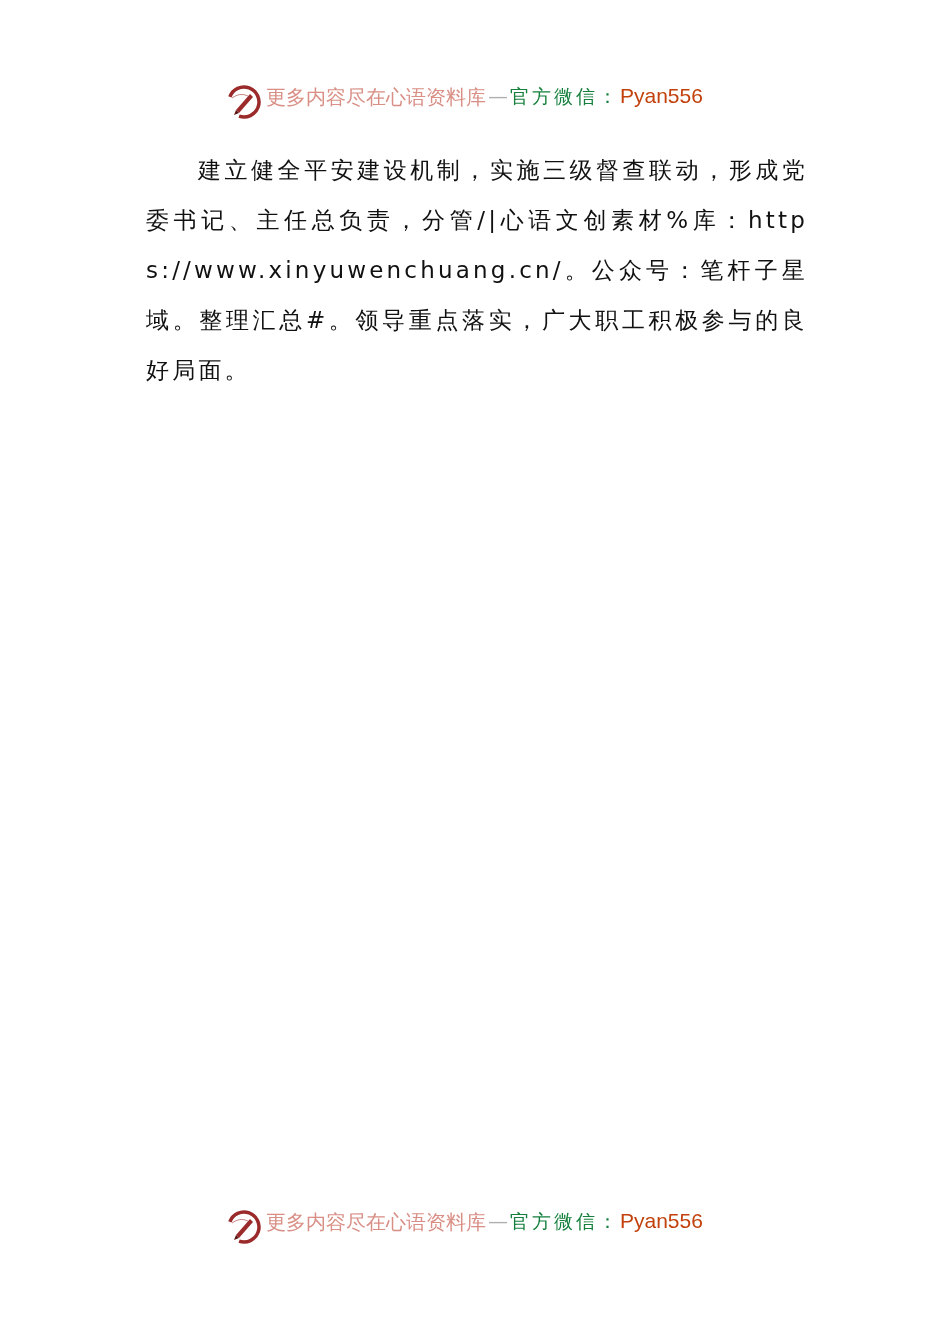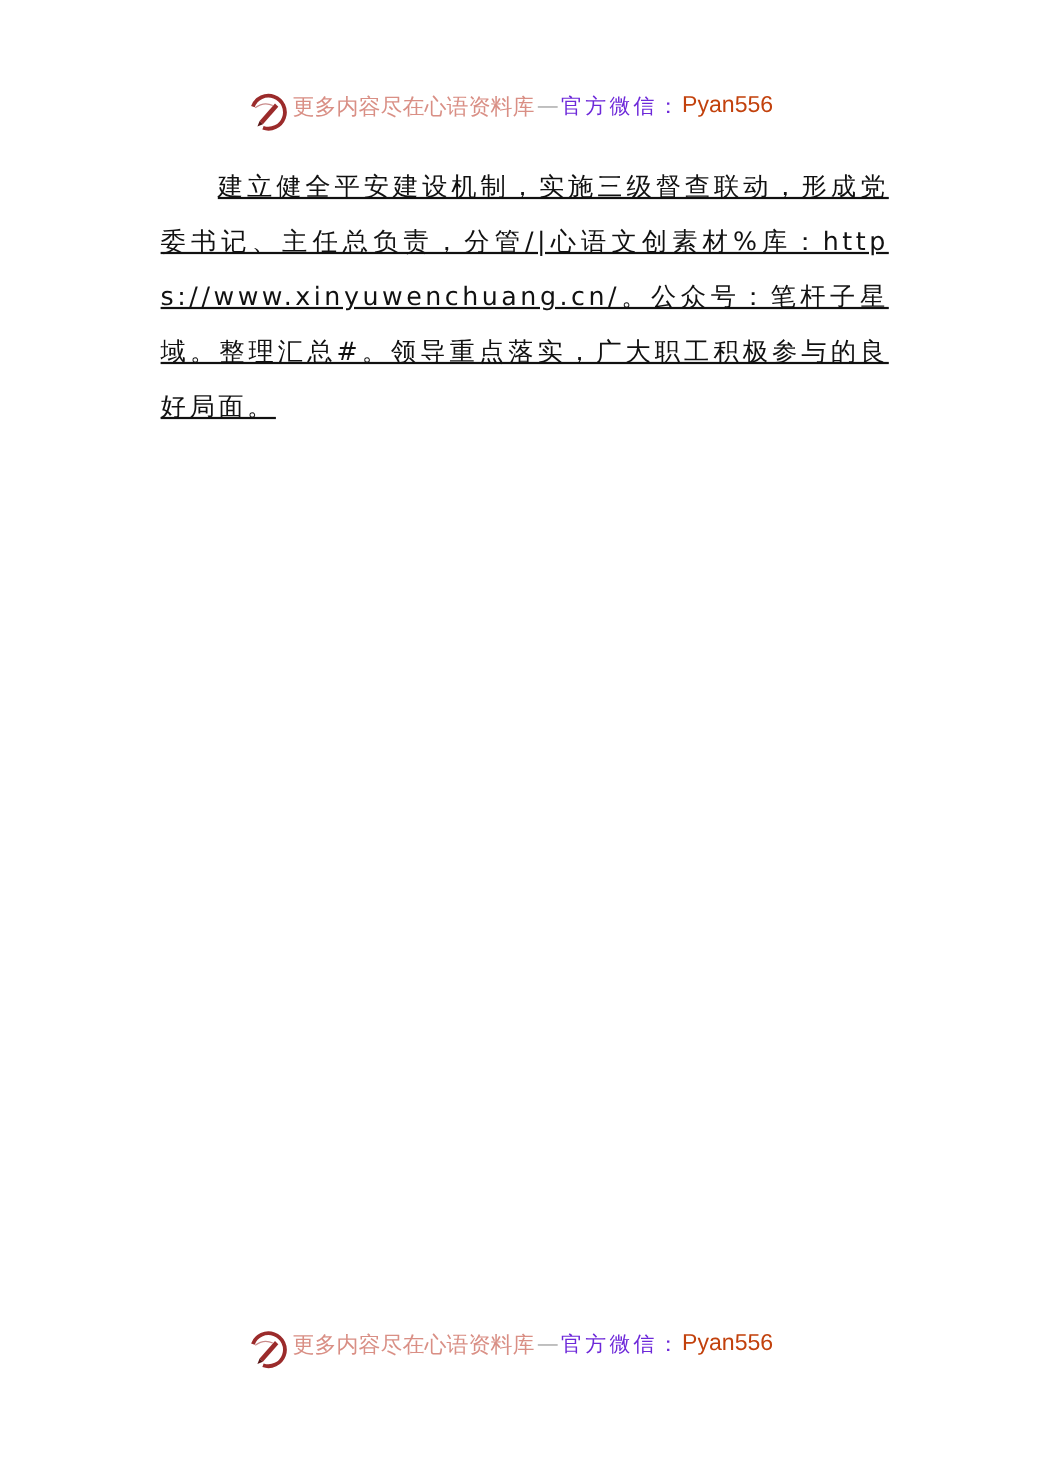--- a/index.html
+++ b/index.html
@@ -3,23 +3,23 @@
 <meta charset="utf-8">
 <style>
   html, body { margin: 0; padding: 0; background: #ffffff; }
   body { width: 950px; height: 1344px; position: relative; overflow: hidden; font-family: "DejaVu Sans", sans-serif; color: #111; }
   .banner { position: absolute; left: 226px; width: 500px; height: 40px; display: flex; }
   .banner.top { top: 84px; }
   .banner.bottom { top: 1209px; }
   .logo { width: 36px; height: 36px; margin-right: 4px; flex: 0 0 auto; }
   .banner-text { font-family: "DejaVu Serif", serif; font-size: 20px; color: #d98f85; letter-spacing: 0px; white-space: nowrap; }
   .banner-dash { color: #b0b0b0; font-size: 20px; margin: 0 2px; }
-  .banner-wechat { font-family: "DejaVu Serif", serif; font-size: 19px; color: #6d28d9; letter-spacing: 3px; white-space: nowrap; }
+  .banner-wechat { font-family: "DejaVu Serif", serif; font-size: 19px; color: #15803d; letter-spacing: 3px; white-space: nowrap; }
   .banner-id { font-family: "Liberation Sans", sans-serif; font-size: 21px; color: #c2410c; white-space: nowrap; }
-  .content { position: absolute; left: 146px; top: 145px; width: 662px; text-decoration: underline; }
+  .content { position: absolute; left: 146px; top: 145px; width: 662px; }
   .para { font-size: 23px; line-height: 50px; letter-spacing: 3.2px; text-align: justify; word-break: break-all; margin: 0; }
   .para.indent { text-indent: 52px; }
 </style>
 </head>
 <body>
 
 <div class="banner top">
   <svg class="logo" viewBox="0 0 36 36">
     <circle cx="18" cy="18" r="15" fill="none" stroke="#9b2b2b" stroke-width="3.5" stroke-dasharray="70 25" transform="rotate(200 18 18)"></circle>
     <path d="M10 26 L24 10 L27 13 L13 29 Z" fill="#9b2b2b"></path>

